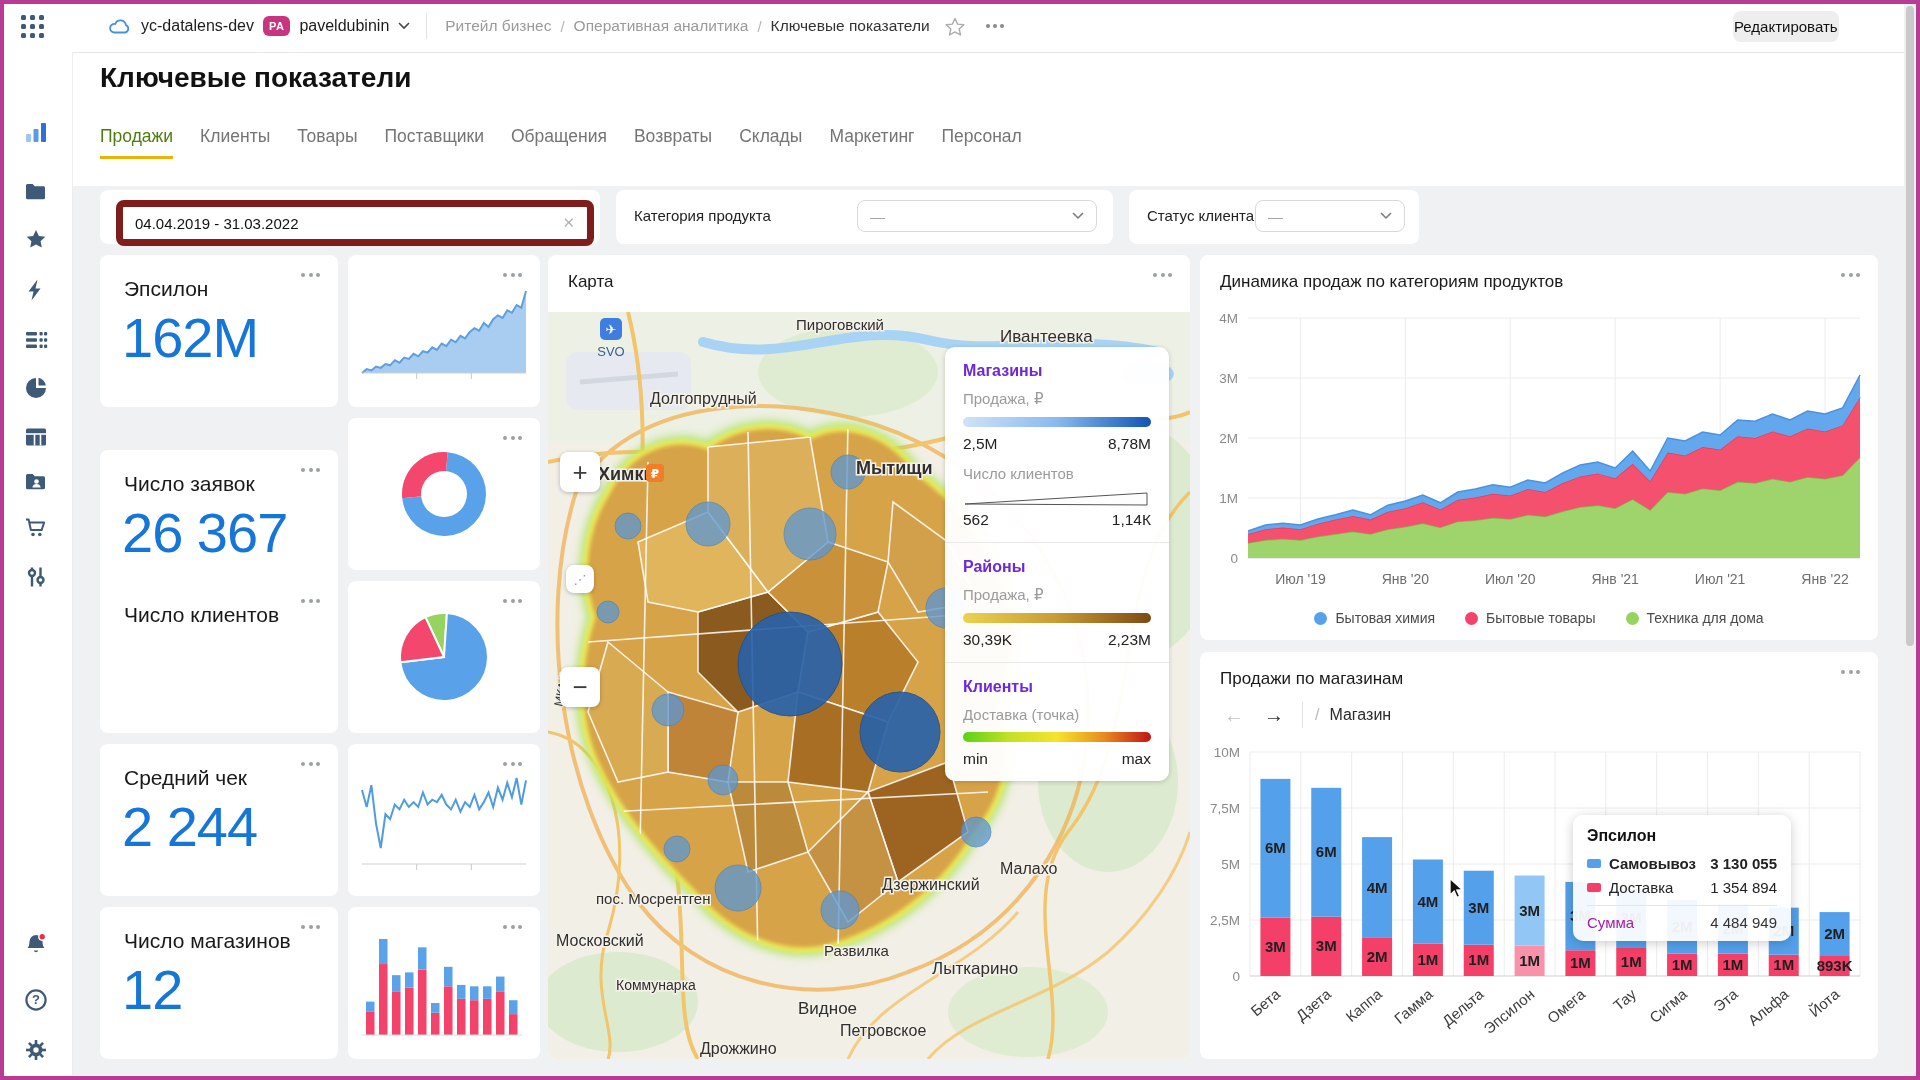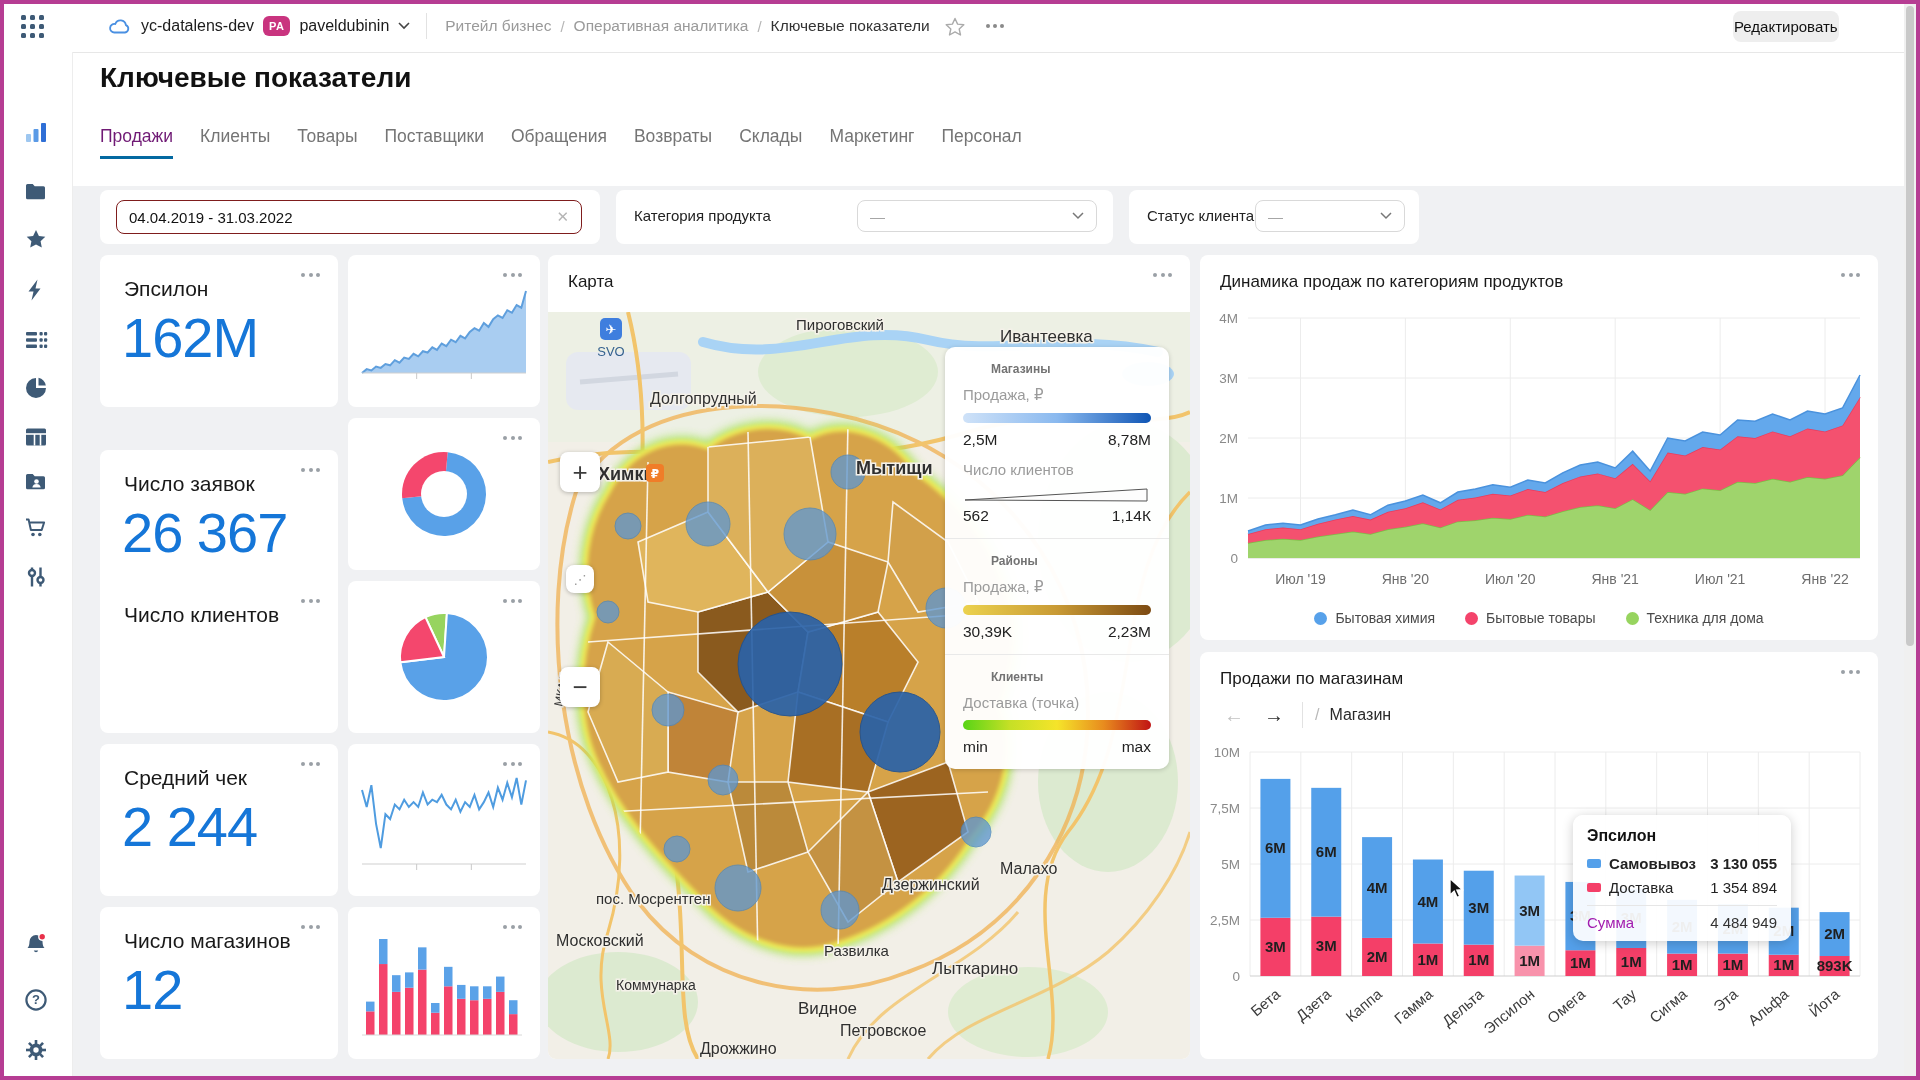--- a/index.html
+++ b/index.html
@@ -29,28 +29,28 @@
             font-family:inherit;}
   
   #sidebar{position:absolute;left:0;top:52px;width:72px;bottom:0;background:#fff;
            border-right:1px solid #ededed;z-index:20;}
   .side-ic{position:absolute;left:23px;width:26px;height:26px;cursor:pointer;}
   
   #page-head{position:absolute;left:72px;top:52px;width:1832px;height:134px;background:#fff;z-index:5;}
   #page-title{position:absolute;left:28px;top:10px;font-size:28px;font-weight:700;color:#111;margin:0;}
   #tabs{position:absolute;left:28px;top:74px;display:flex;gap:27px;}
   .tab{font-size:17.5px;color:#757575;padding-bottom:9px;cursor:pointer;}
-  .tab.active{color:#701a75;border-bottom:3px solid #0369a1;}
+  .tab.active{color:#4d7c0f;border-bottom:3px solid #eab308;}
   #dash{position:absolute;left:72px;top:186px;width:1832px;bottom:0;background:#f0f1f3;z-index:1;}
   .card{position:absolute;background:#fff;border-radius:8px;z-index:2;}
   .menu-dots{position:absolute;right:14px;top:14px;display:flex;gap:3.5px;cursor:pointer;padding:4px;}
   .menu-dots i{width:4px;height:4px;border-radius:50%;background:#9aa0a6;}
   
   .filter-card{height:54px;top:190px;}
-  #date-input{position:absolute;left:16px;top:10px;width:440px;height:32px;border:1px solid #7f1d1d;
+  #date-input{position:absolute;left:16px;top:10px;width:440px;height:32px;border:7px solid #7f1d1d;
               border-radius:8px;display:flex;align-items:center;padding:0 12px;font-size:15px;color:#111;
               background:#fff;cursor:text;}
   #date-clear{margin-left:auto;color:#b5b5b5;font-size:15px;cursor:pointer;}
   .flt-label{position:absolute;left:18px;top:17px;font-size:15px;color:#222;}
   .flt-select{position:absolute;top:10px;height:32px;border:1px solid #d9d9d9;border-radius:8px;
               display:flex;align-items:center;padding:0 12px;font-size:15px;color:#a6a6a6;cursor:pointer;
               background:#fff;box-sizing:border-box;}
   .flt-select svg{margin-left:auto;}
   
   .kpi-label{position:absolute;left:24px;top:22px;font-size:21px;color:#191919;}
@@ -60,21 +60,21 @@
   #map-card{left:548px;top:255px;width:642px;height:804px;overflow:hidden;}
   .card-title{position:absolute;left:20px;top:17px;font-size:17px;font-weight:500;color:#1a1a1a;}
   #map-svg{position:absolute;left:0;top:57px;}
   .map-btn{position:absolute;background:#fff;border-radius:8px;box-shadow:0 1px 4px rgba(0,0,0,.25);
            display:flex;align-items:center;justify-content:center;cursor:pointer;z-index:4;
            color:#3c3c3c;}
   #map-legend{position:absolute;left:397px;top:92px;width:224px;background:rgba(255,255,255,.97);
               border-radius:10px;box-shadow:0 1px 5px rgba(0,0,0,.18);z-index:5;padding:0;}
   .leg-sec{padding:15px 18px 13px 18px;}
   .leg-sec + .leg-sec{border-top:1px solid #e9e9e9;}
-  .leg-title{font-size:12px;font-weight:700;color:#737373;margin-bottom:10px;margin-left:28px;}
+  .leg-title{font-size:16px;font-weight:700;color:#6d28d9;margin-bottom:10px;}
   .leg-measure{font-size:15px;color:#9b9b9b;margin-bottom:9px;}
   .leg-grad{height:10px;border-radius:5px;margin-bottom:8px;}
   .leg-minmax{display:flex;justify-content:space-between;font-size:15.5px;color:#222;}
   .leg-gap{height:12px;}
   
   #area-card{left:1200px;top:255px;width:678px;height:385px;}
   #area-legend{position:absolute;left:0;bottom:14px;width:100%;display:flex;justify-content:center;gap:30px;}
   .aleg-item{display:flex;align-items:center;gap:8px;cursor:pointer;}
   .aleg-dot{width:13px;height:13px;border-radius:50%;}
   .aleg-label{font-size:14px;color:#4a4a4a;}

